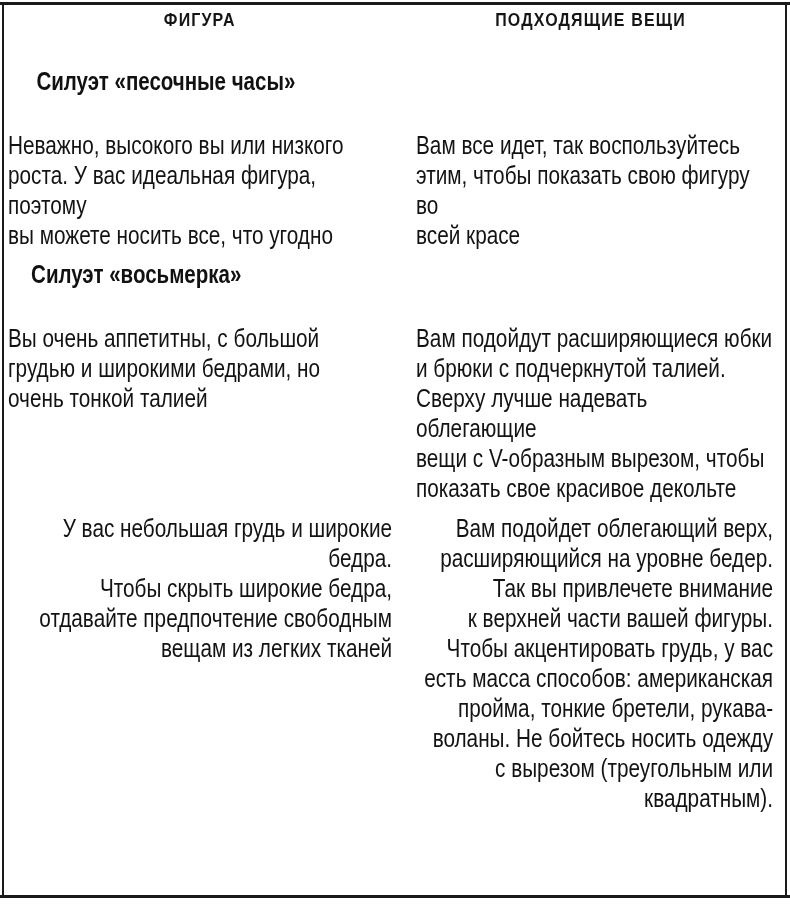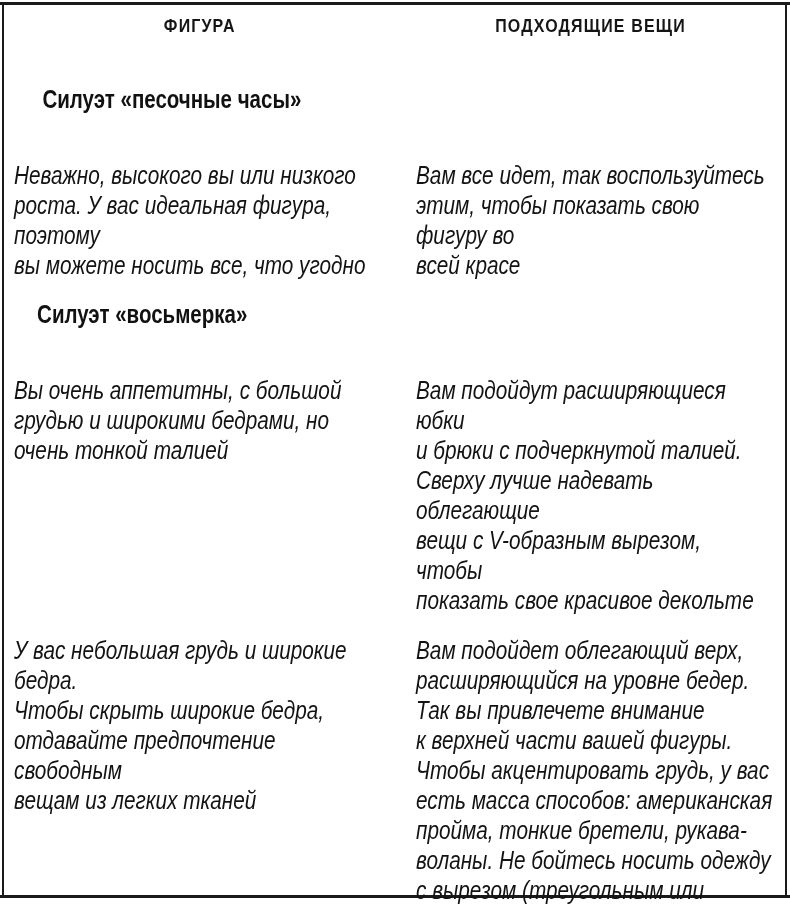--- a/index.html
+++ b/index.html
@@ -40,21 +40,21 @@
     left: 4px;
     top: 5px;
     right: 5px;
     bottom: 9px;
     border-collapse: collapse;
     table-layout: fixed;
   }
 
   .tbl td {
     vertical-align: top;
-    padding: 10px;
+    padding: 4px;
     border: none;
   }
 
   
   .row-sep {
     border-top: 2px dotted #2b2b2b;
   }
   .col-sep {
     border-left: 2px dotted #2b2b2b;
   }
@@ -87,21 +87,20 @@
     font-size: 25px;
     color: #111111;
     transform: scaleX(0.82);
     display: inline-block;
     white-space: nowrap;
   }
 
   
   .body-cell {
     padding: 16px 14px 14px 16px;
-    font-style: italic;
   }
   .body-cell.right {
     padding-left: 20px;
     padding-right: 12px;
   }
   .body-text {
     font-family: "Liberation Sans Narrow", "Liberation Sans", sans-serif;
     font-size: 25px;
     line-height: 30px;
     color: #131313;
@@ -113,21 +112,21 @@
     font-weight: 400;
   }
 
   
   .r-h1 { height: 55px; }
   .r-s1 { height: 55px; }
   .r-b1 { height: 130px; }
   .r-s2 { height: 53px; }
   .r-b2 { height: 190px; }
   .r-s3 { height: 66px; }
-  .r-b3 { height: 341px; }
+  .r-b3 { height: 341px; text-align: right; }
 </style>
 </head>
 <body>
 
 <div class="table-wrap">
 
   <div class="frame-top"></div>
   <div class="frame-bottom"></div>
   <div class="frame-left"></div>
   <div class="frame-right"></div>

